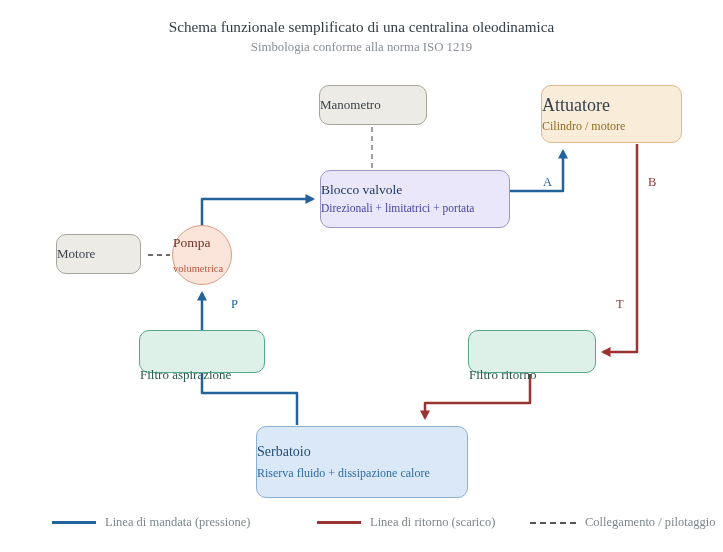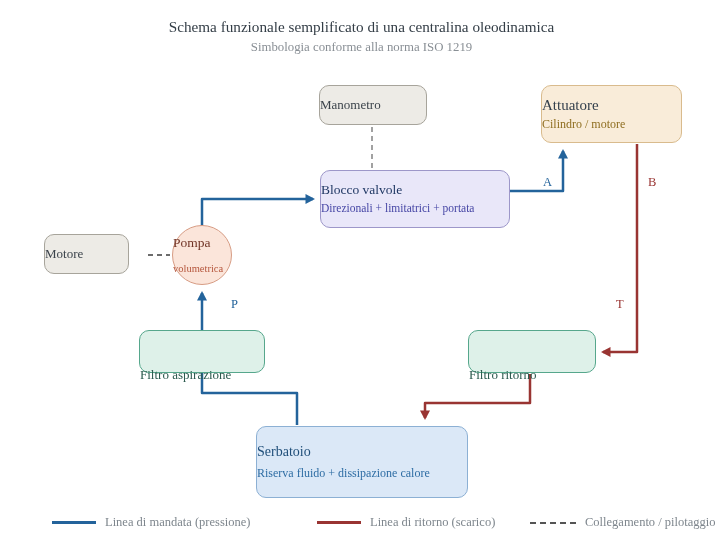--- a/index.html
+++ b/index.html
@@ -18,21 +18,21 @@
   svg.wires{position:absolute;left:0;top:0;pointer-events:none;}
   .node{
     position:absolute;box-sizing:border-box;border-radius:10px;
     display:flex;flex-direction:column;align-items:flex-start;justify-content:center;
     gap:2px;text-align:center;line-height:1.25;
   }
   .node span{white-space:nowrap;}
   .box-gray{background:var(--c-gray-fill);border:1.4px solid var(--c-gray-border);}
   .box-gray .node-title{font-size:13px;color:var(--c-gray-text);}
   .box-attuatore{background:var(--c-attuatore-fill);border:1.4px solid var(--c-attuatore-border);}
-  .box-attuatore .node-title{font-size:15px;color:var(--c-attuatore-title);}
+  .box-attuatore .node-title{font-size:18px;color:var(--c-attuatore-title);}
   .box-attuatore .node-sub{font-size:12px;color:var(--c-attuatore-sub);}
   .box-valvole{background:var(--c-valvole-fill);border:1.4px solid var(--c-valvole-border);}
   .box-valvole .node-title{font-size:13.5px;color:var(--c-valvole-title);}
   .box-valvole .node-sub{font-size:11.5px;color:var(--c-valvole-sub);}
   .circle-pompa{
     background:var(--c-pompa-fill);border:1.4px solid var(--c-pompa-border);
     border-radius:50%;gap:11px;
   }
   .circle-pompa .node-title{font-size:13.5px;color:var(--c-pompa-title);}
   .circle-pompa .node-sub{font-size:10.5px;color:var(--c-pompa-sub);}
@@ -88,21 +88,21 @@
   <div class="node box-attuatore" style="left:541px;top:85px;width:141px;height:58px;">
     <span class="node-title">Attuatore</span>
     <span class="node-sub">Cilindro / motore</span>
   </div>
 
   <div class="node box-valvole" style="left:320px;top:170px;width:190px;height:58px;">
     <span class="node-title">Blocco valvole</span>
     <span class="node-sub">Direzionali + limitatrici + portata</span>
   </div>
 
-  <div class="node box-gray" style="left:44px;top:234px;width:85px;height:40px;">
+  <div class="node box-gray" style="left:56px;top:234px;width:85px;height:40px;">
     <span class="node-title">Motore</span>
   </div>
 
   <div class="node circle-pompa" style="left:172px;top:225px;width:60px;height:60px;">
     <span class="node-title">Pompa</span>
     <span class="node-sub">volumetrica</span>
   </div>
 
   <div class="node box-filtro" style="left:139px;top:330px;width:126px;height:43px;">
     <span class="node-title">Filtro aspirazione</span>

